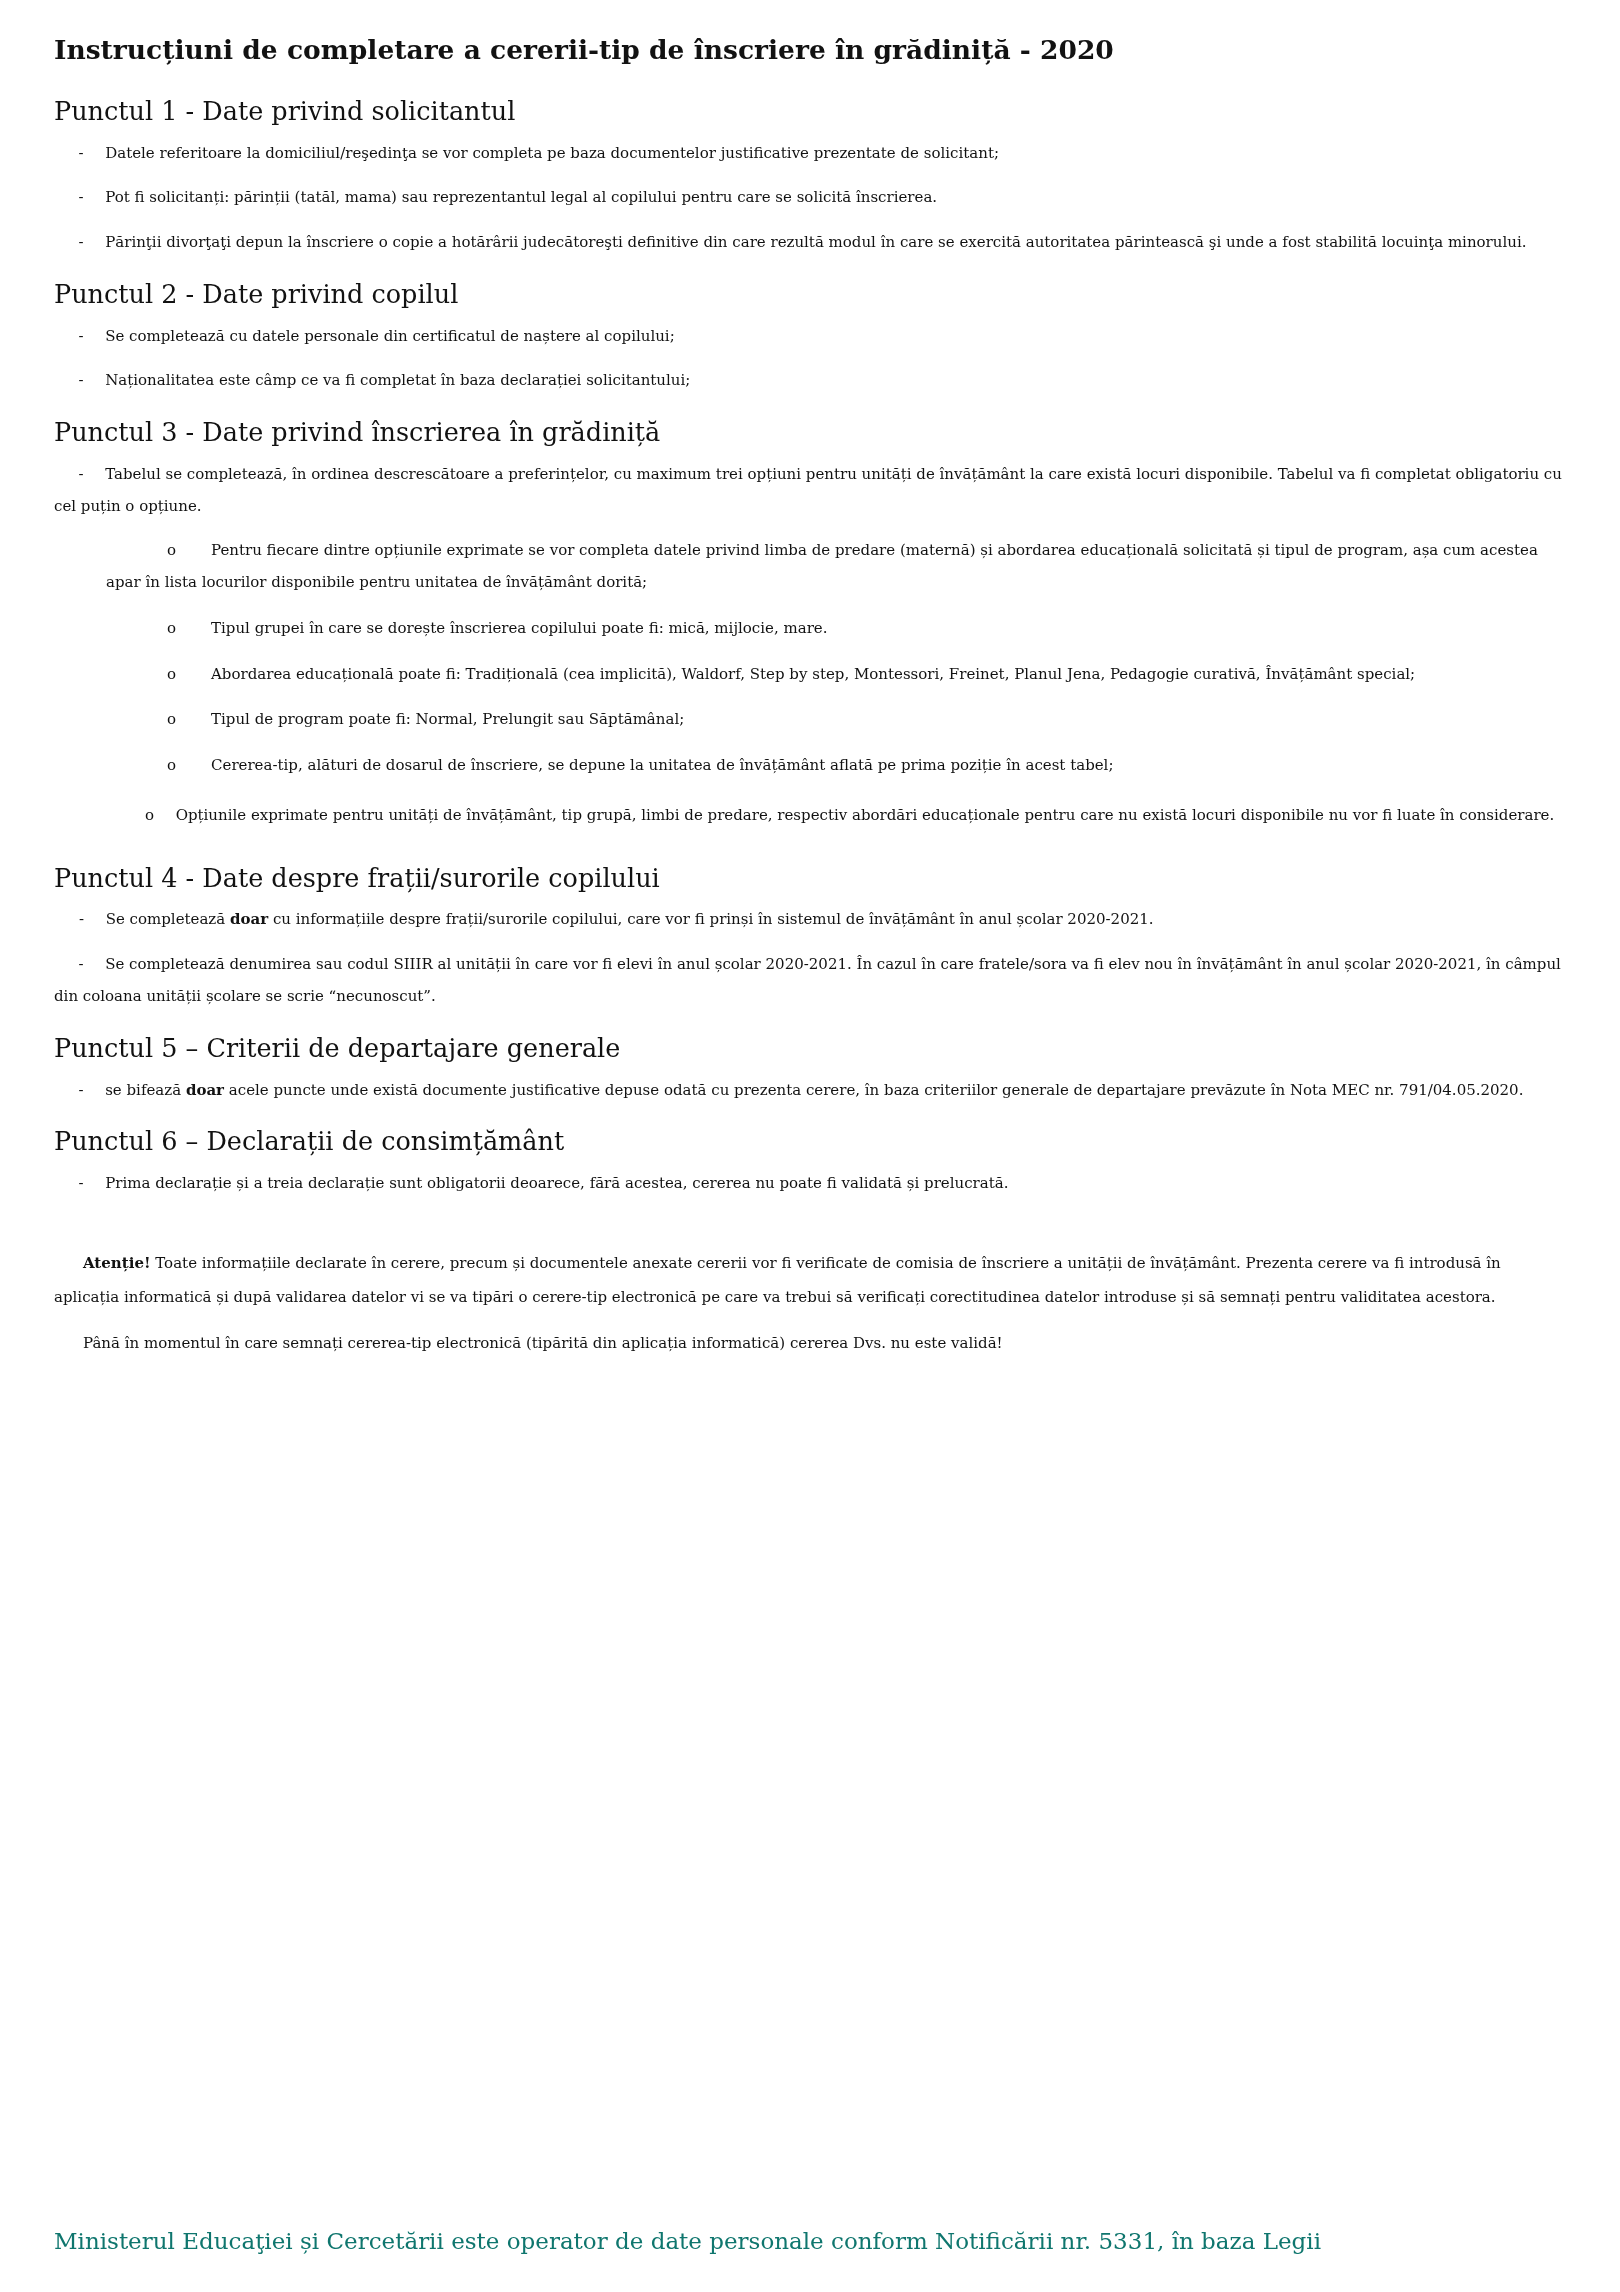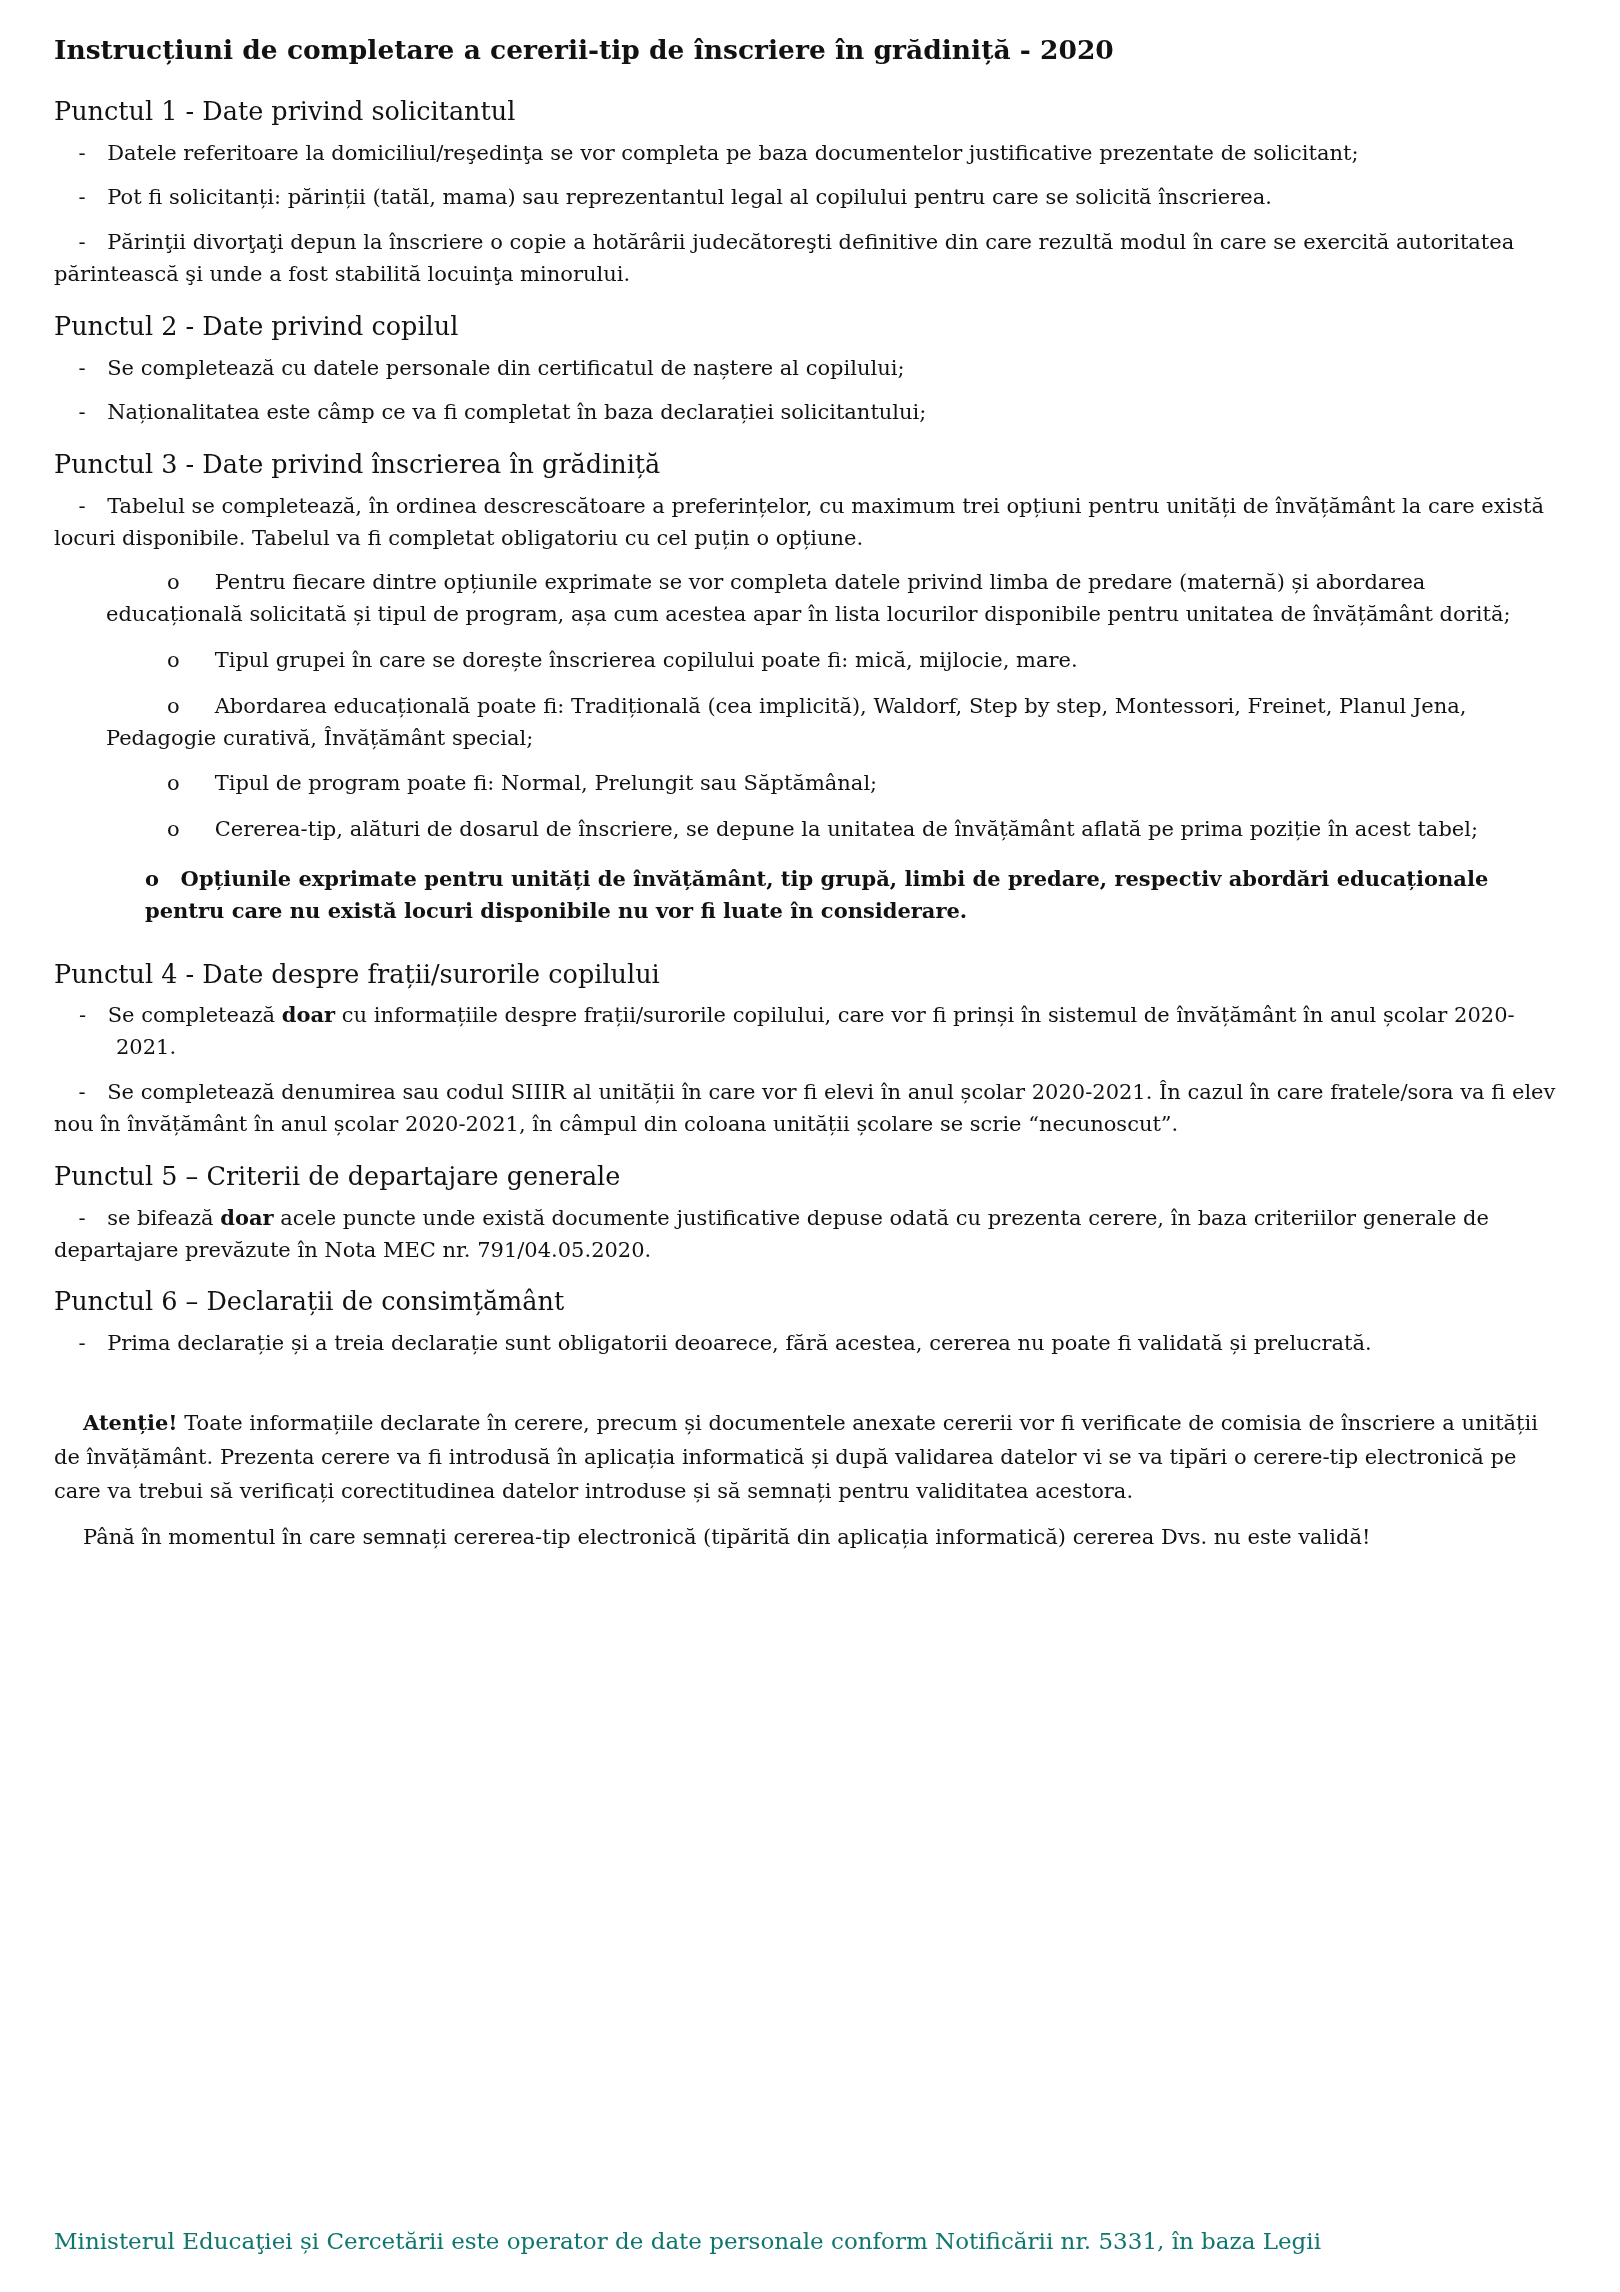--- a/index.html
+++ b/index.html
@@ -17,33 +17,33 @@
     font-size: 26.5px; font-weight: bold;
     line-height: 33px; margin: 0 0 29px 0;
   }
   h2.heading {
     font-size: 25.5px; font-weight: normal;
     line-height: 32px; margin: 19.6px 0 9.8px 0;
   }
   h2.mt { margin-top: 31px; }
 
   p {
-    font-size: 21px; line-height: 32px;
+    font-size: 15px; line-height: 32px;
     margin: 0 0 12.7px 0;
   }
   
   p.dash { text-indent: 24.5px; }
   p.dash .mk { margin-right: 21.6px; }
   
   p.hang { padding-left: 62px; text-indent: -37px; }
   
   p.circ { padding-left: 52px; text-indent: 61px; margin-bottom: 13.7px; }
   p.circ .mk { margin-right: 35px; }
   
-  p.circb { padding-left: 91px; text-indent: 0; font-weight: bold; margin-top: 17.6px; }
+  p.circb { padding-left: 91px; text-indent: 0; font-weight: normal; margin-top: 17.6px; }
   p.circb .mk { margin-right: 21.6px; }
 
   p.note { text-indent: 29px; margin-top: 47px; line-height: 34px; }
   p.finalp { text-indent: 29px; font-weight: normal; line-height: 33px; margin-top: 2px; }
 
   .footer {
     position: absolute; left: 54px; top: 2194px;
     font-size: 23px; color: #0f766e; white-space: nowrap; margin-top: 34px;
   }
   b { font-weight: bold; }

